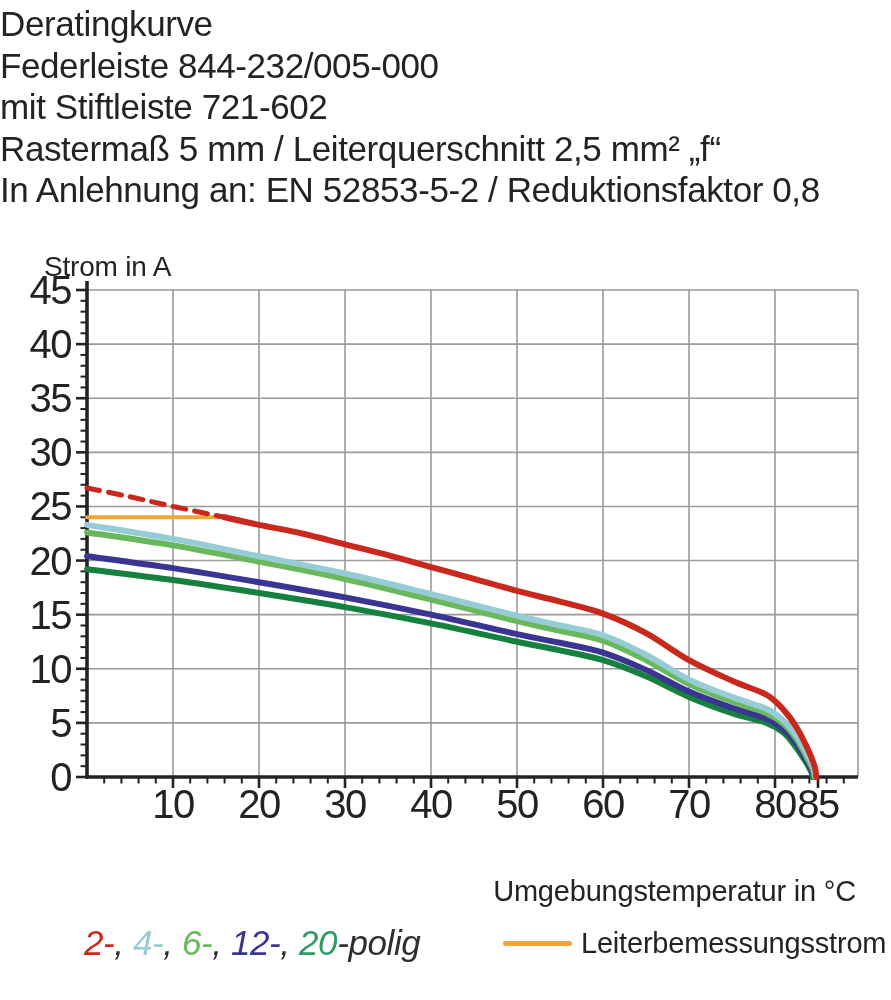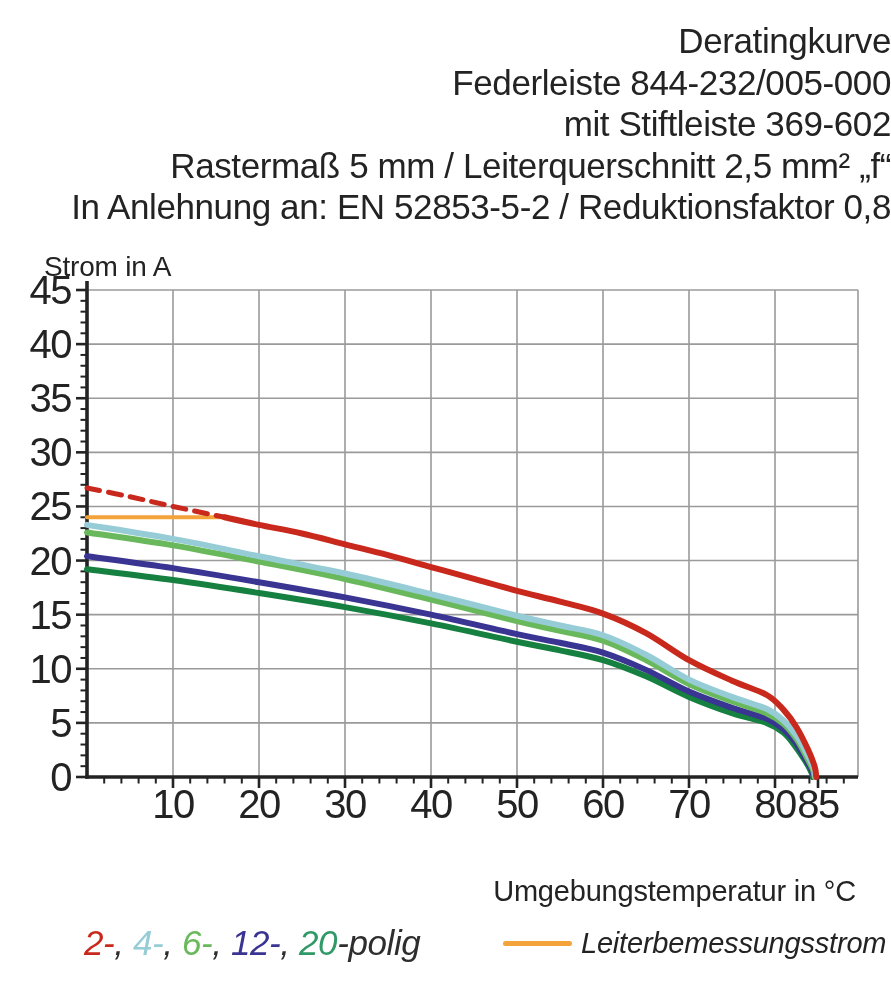--- a/index.html
+++ b/index.html
@@ -1,39 +1,39 @@
 <!DOCTYPE html>
 <html><head>
 <meta charset="utf-8">
 <style>
   html,body{margin:0;padding:0;background:#ffffff;}
   body{width:891px;height:1000px;font-family:"Liberation Sans",sans-serif;}
   .page{position:relative;width:891px;height:1000px;background:#ffffff;overflow:hidden;color:#232323;}
-  .title-block{position:absolute;top:20px;left:0;width:891px;text-align:right;
+  .title-block{position:absolute;top:3px;left:0;width:891px;text-align:left;
                font-size:35px;line-height:41.5px;letter-spacing:-0.4px;color:#232323;}
   .title-line{white-space:nowrap;}
   .y-axis-title{position:absolute;left:44px;top:230px;font-size:28px;letter-spacing:-0.2px;margin-top:21px;}
   .x-axis-title{position:absolute;left:430px;top:845px;width:426px;text-align:right;
                 font-size:29px;letter-spacing:-0.2px;margin-top:30px;}
   .poles-legend{position:absolute;left:84px;top:923px;font-size:35px;letter-spacing:-0.4px;white-space:nowrap;font-style:italic;}
   .rated-swatch{position:absolute;left:503px;top:941px;width:69px;height:5px;border-radius:2.5px;background:#f3a33a;}
-  .rated-label{position:absolute;left:581px;top:927px;font-size:29px;letter-spacing:-0.2px;font-style:italic;}
+  .rated-label{position:absolute;left:581px;top:927px;font-size:29px;letter-spacing:-0.2px;}
   #chart-svg{position:absolute;left:0;top:0;}
   #chart-svg text{font-family:"Liberation Sans",sans-serif;fill:#232323;}
   .tick-label{font-size:40px;letter-spacing:-1.5px;}
 </style>
 </head>
 <body>
 
 <div class="page">
 
   <div class="title-block">
     <div class="title-line">Deratingkurve</div>
     <div class="title-line">Federleiste 844-232/005-000</div>
-    <div class="title-line">mit Stiftleiste 369-602</div>
+    <div class="title-line">mit Stiftleiste 721-602</div>
     <div class="title-line">Rastermaß 5 mm / Leiterquerschnitt 2,5 mm² „f“</div>
     <div class="title-line">In Anlehnung an: EN 52853-5-2 / Reduktionsfaktor 0,8</div>
   </div>
 
   <div class="y-axis-title">Strom in A</div>
 
   <svg id="chart-svg" width="891" height="1000">
       <g stroke="#9a9a9a" stroke-width="1.6">
         <line x1="173" y1="290" x2="173" y2="777"></line>
         <line x1="259" y1="290" x2="259" y2="777"></line>

